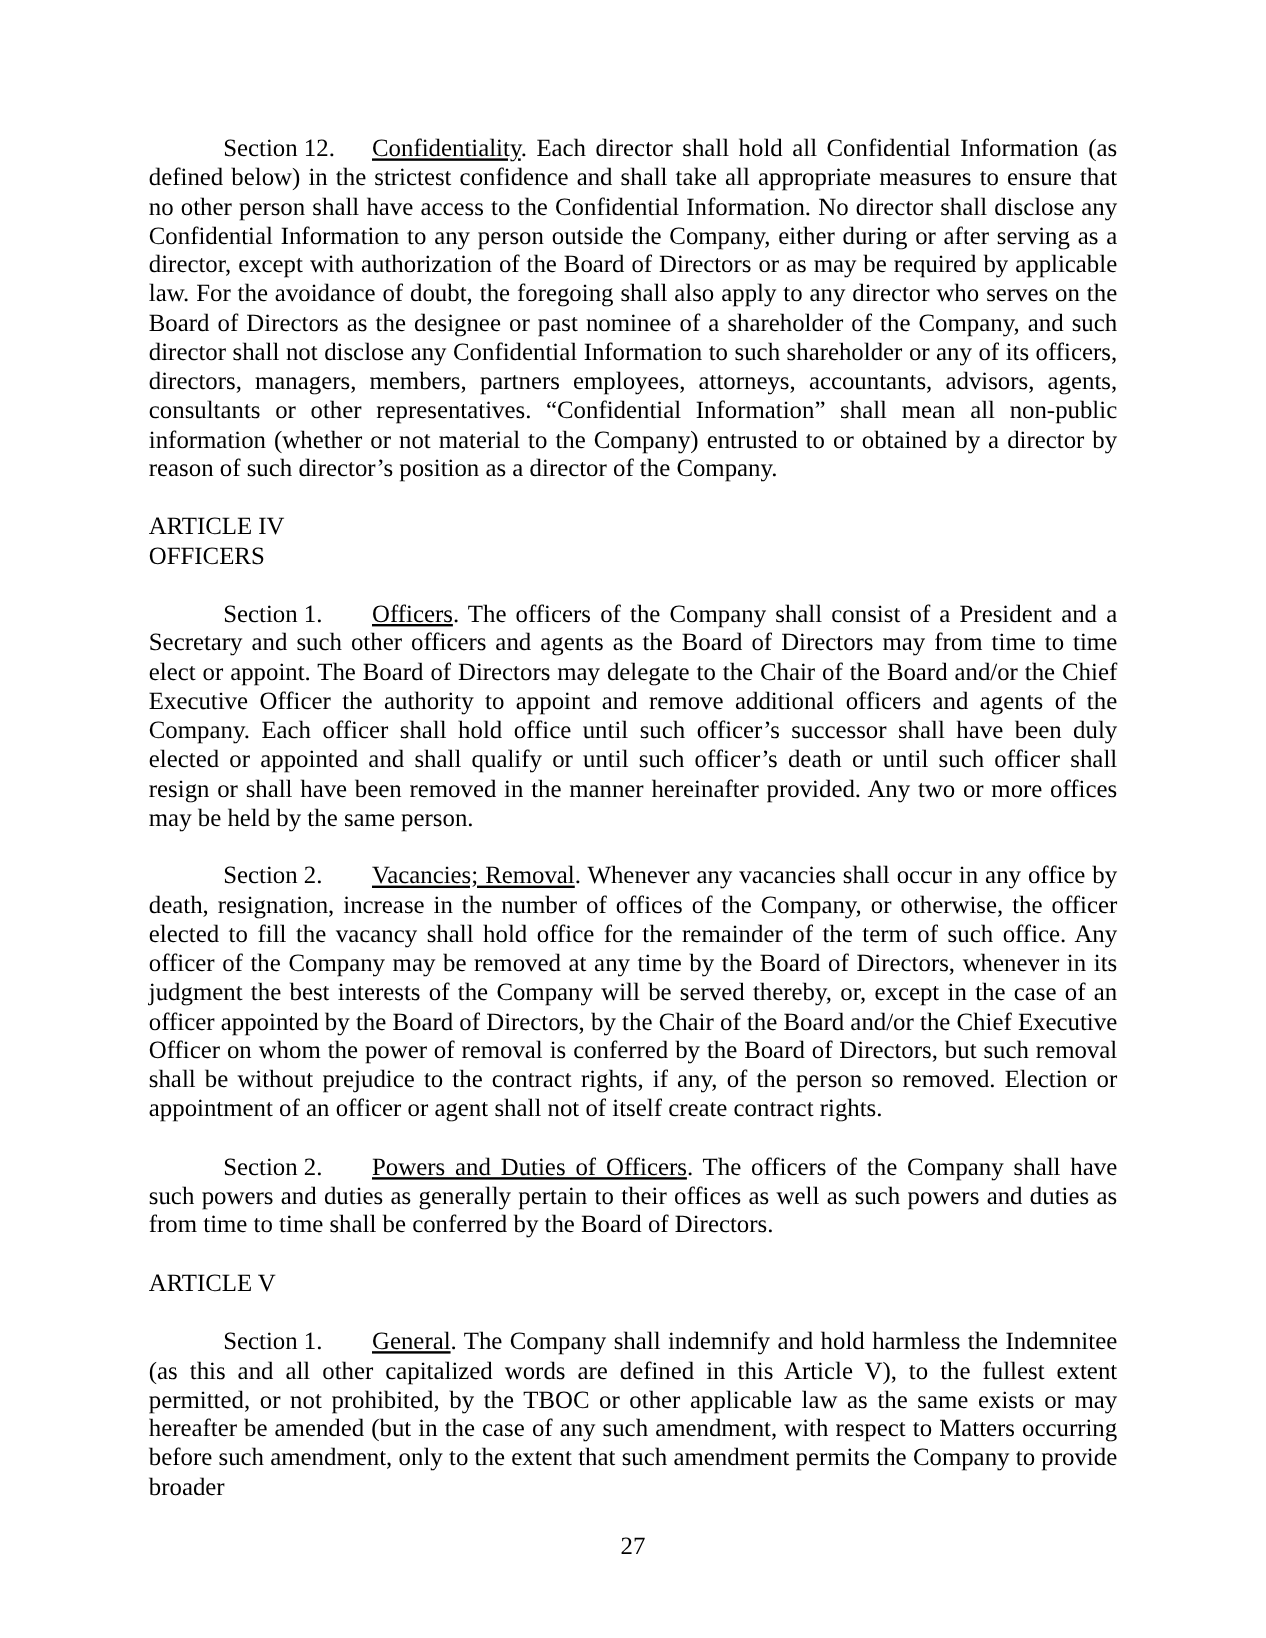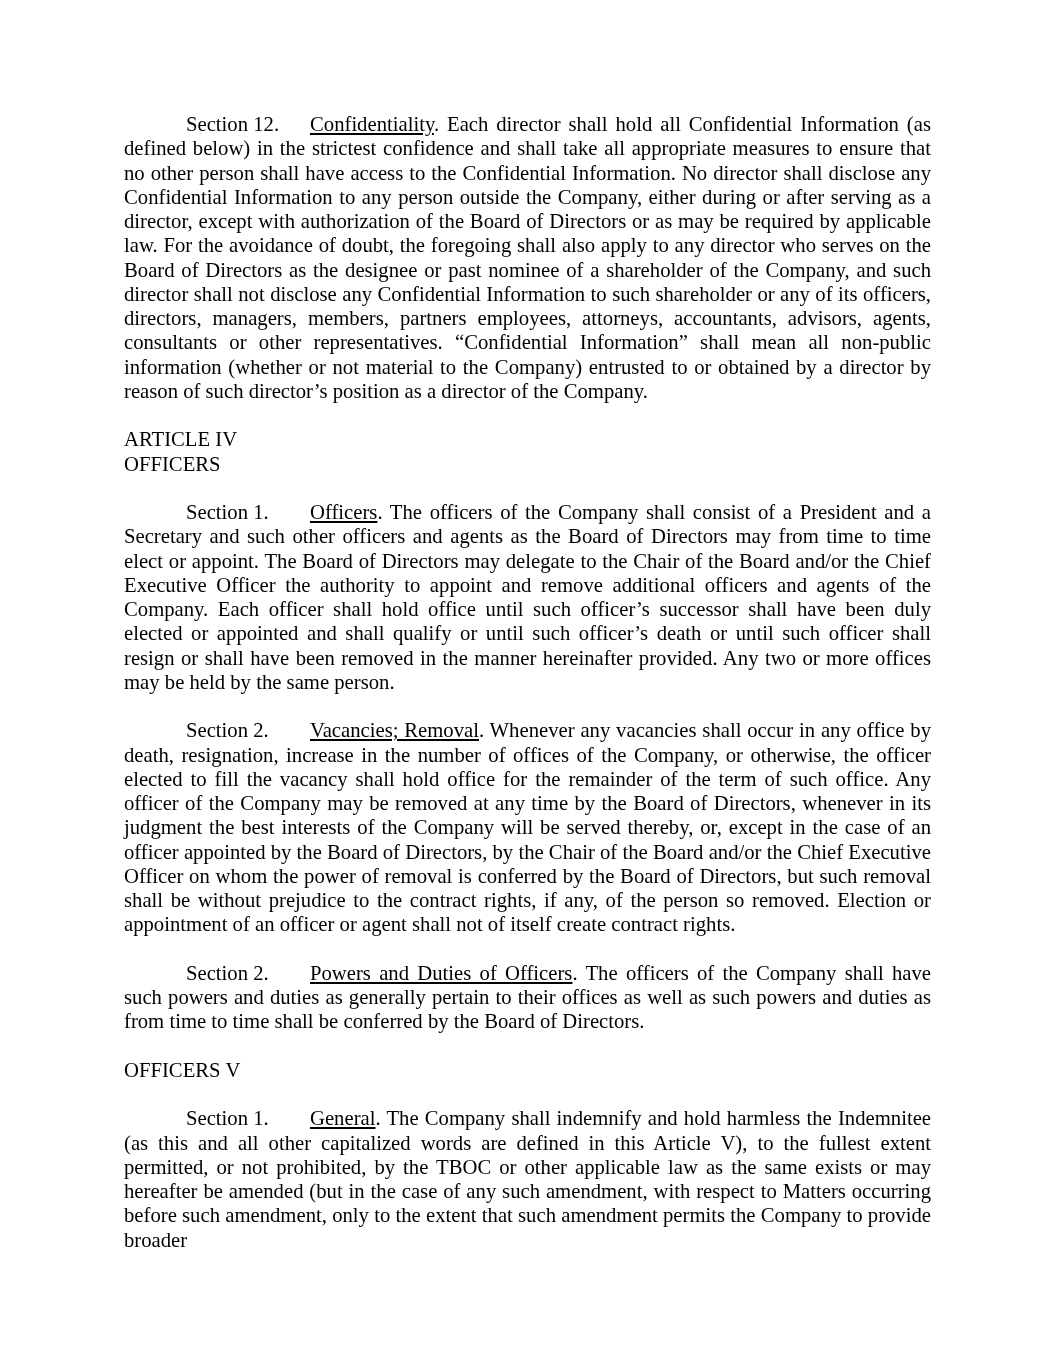--- a/index.html
+++ b/index.html
@@ -56,19 +56,20 @@
     <div>OFFICERS</div>
   </div>
 
   <p class="para"><span class="leadin"><span>Section 1.</span></span><span class="sec-heading">Officers</span><span>. The officers of the Company shall consist of a President and a Secretary and such other officers and agents as the Board of Directors may from time to time elect or appoint. The Board of Directors may delegate to the Chair of the Board and/or the Chief Executive Officer the authority to appoint and remove additional officers and agents of the Company. Each officer shall hold office until such officer’s successor shall have been duly elected or appointed and shall qualify or until such officer’s death or until such officer shall resign or shall have been removed in the manner hereinafter provided. Any two or more offices may be held by the same person.</span></p>
 
   <p class="para"><span class="leadin"><span>Section 2.</span></span><span class="sec-heading">Vacancies; Removal</span><span>. Whenever any vacancies shall occur in any office by death, resignation, increase in the number of offices of the Company, or otherwise, the officer elected to fill the vacancy shall hold office for the remainder of the term of such office. Any officer of the Company may be removed at any time by the Board of Directors, whenever in its judgment the best interests of the Company will be served thereby, or, except in the case of an officer appointed by the Board of Directors, by the Chair of the Board and/or the Chief Executive Officer on whom the power of removal is conferred by the Board of Directors, but such removal shall be without prejudice to the contract rights, if any, of the person so removed. Election or appointment of an officer or agent shall not of itself create contract rights.</span></p>
 
   <p class="para"><span class="leadin"><span>Section 2.</span></span><span class="sec-heading">Powers and Duties of Officers</span><span>. The officers of the Company shall have such powers and duties as generally pertain to their offices as well as such powers and duties as from time to time shall be conferred by the Board of Directors.</span></p>
 
   <div class="article-heading">
-    <div>OFFICERS V</div>
+    <div>ARTICLE V</div>
   </div>
 
   <p class="para"><span class="leadin"><span>Section 1.</span></span><span class="sec-heading">General</span><span>. The Company shall indemnify and hold harmless the Indemnitee (as this and all other capitalized words are defined in this Article V), to the fullest extent permitted, or not prohibited, by the TBOC or other applicable law as the same exists or may hereafter be amended (but in the case of any such amendment, with respect to Matters occurring before such amendment, only to the extent that such amendment permits the Company to provide broader</span></p>
 
+  <div class="footer">27</div>
 
 </div>
 
 </body></html>

